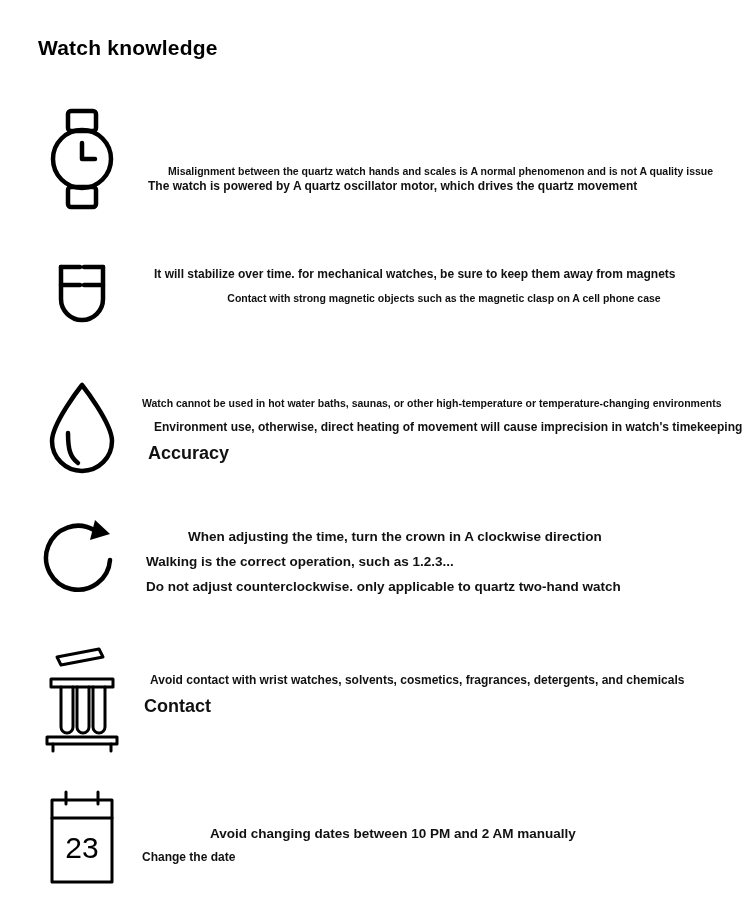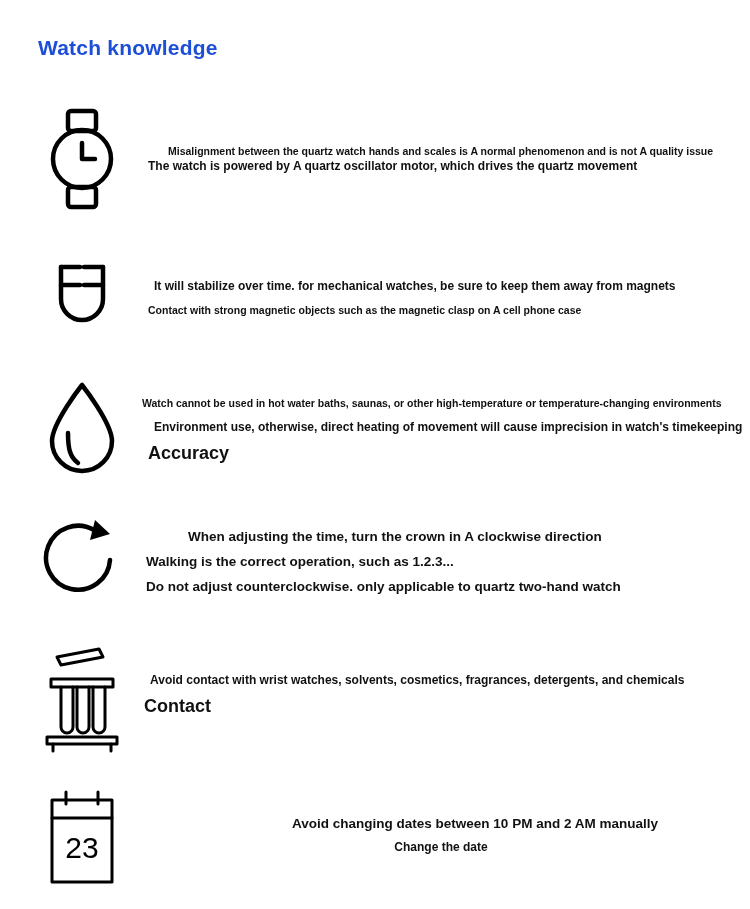--- a/index.html
+++ b/index.html
@@ -21,21 +21,21 @@
     position: relative;
     box-sizing: border-box;
   }
   .page-title {
     position: absolute;
     left: 38px;
     top: 36px;
     font-size: 21px;
     font-weight: bold;
     letter-spacing: 0.2px;
-    color: #1d4ed8;
+    color: #000000;
   }
   .row {
     position: absolute;
     left: 0;
     width: 750px;
   }
   .icon-cell {
     position: absolute;
     left: 34px;
     width: 96px;
@@ -67,30 +67,30 @@
   }
   .s-head {
     font-size: 18px;
     font-weight: bold;
   }
 
   
   #row-quartz { top: 104px; }
   #row-quartz .icon-cell { top: 0; height: 110px; }
   #row-quartz .text-cell { top: 40px; }
-  #row-quartz .l1 { padding-left: 28px; }
+  #row-quartz .l1 { padding-left: 28px; margin-top: 20px; }
   #row-quartz .l2 { padding-left: 8px; margin-top: 0; }
 
   
   #row-magnet { top: 248px; }
   #row-magnet .icon-cell { top: 0; height: 90px; }
   #row-magnet .text-cell { top: 10px; }
   #row-magnet .l1 { padding-left: 8px; }
-  #row-magnet .l2 { padding-left: 14px; margin-top: 20px; }
-  #row-magnet .l3 { padding-left: 8px; margin-top: 9px; }
+  #row-magnet .l2 { padding-left: 14px; margin-top: 8px; }
+  #row-magnet .l3 { padding-left: 8px; margin-top: 9px; text-align: center; }
 
   
   #row-water { top: 378px; }
   #row-water .icon-cell { top: 0; height: 100px; }
   #row-water .text-cell { top: 18px; }
   #row-water .l1 { padding-left: 2px; }
   #row-water .l2 { padding-left: 14px; margin-top: 9px; }
   #row-water .l3 { padding-left: 8px; margin-top: 6px; }
 
   
@@ -104,21 +104,21 @@
   
   #row-chem { top: 640px; }
   #row-chem .icon-cell { top: 0; height: 118px; }
   #row-chem .text-cell { top: 32px; }
   #row-chem .l1 { padding-left: 10px; }
   #row-chem .l2 { padding-left: 4px; margin-top: 6px; }
 
   
   #row-date { top: 785px; }
   #row-date .icon-cell { top: 0; height: 112px; }
-  #row-date .text-cell { top: 30px; text-align: center; }
+  #row-date .text-cell { top: 40px; }
   #row-date .l1 { padding-left: 70px; }
   #row-date .l2 { padding-left: 2px; margin-top: 6px; }
 
   svg { display: block; }
   .stroke {
     fill: none;
     stroke: #000000;
     stroke-width: 4.5;
     stroke-linecap: round;
     stroke-linejoin: round;

